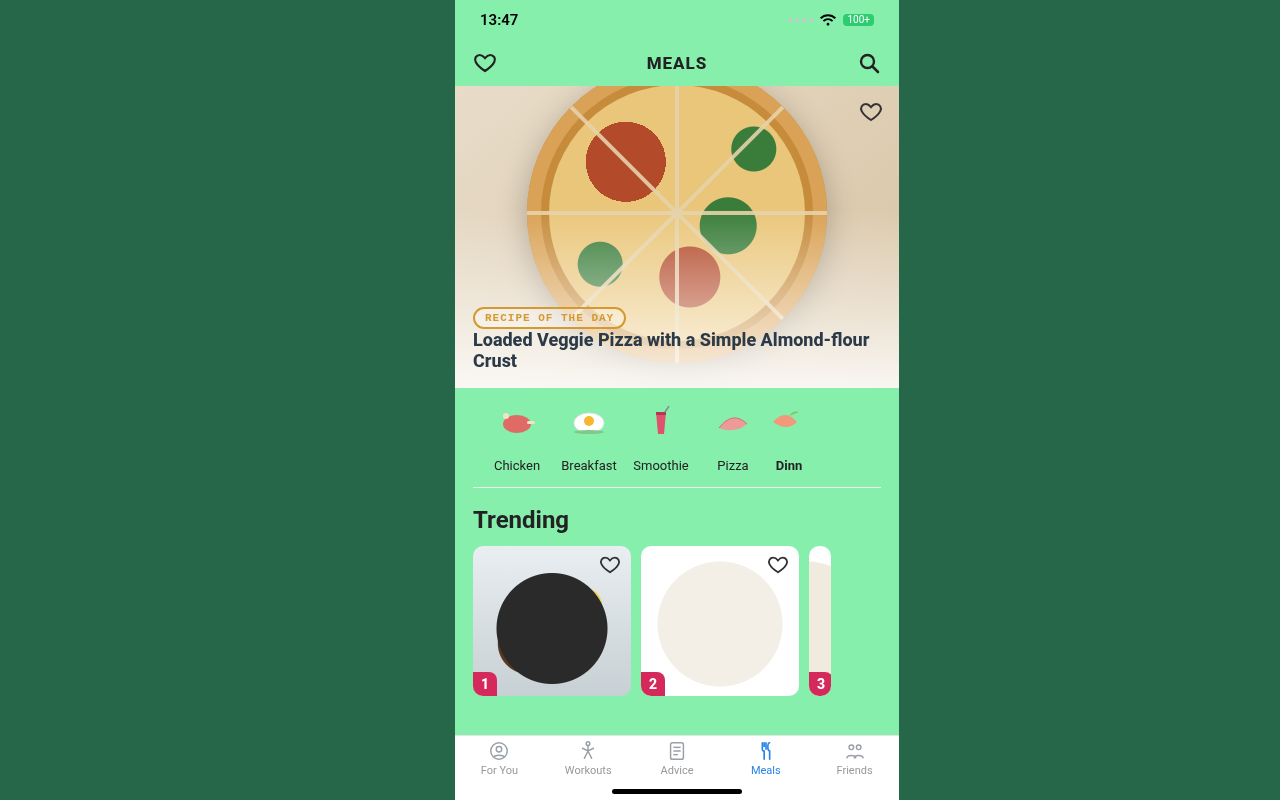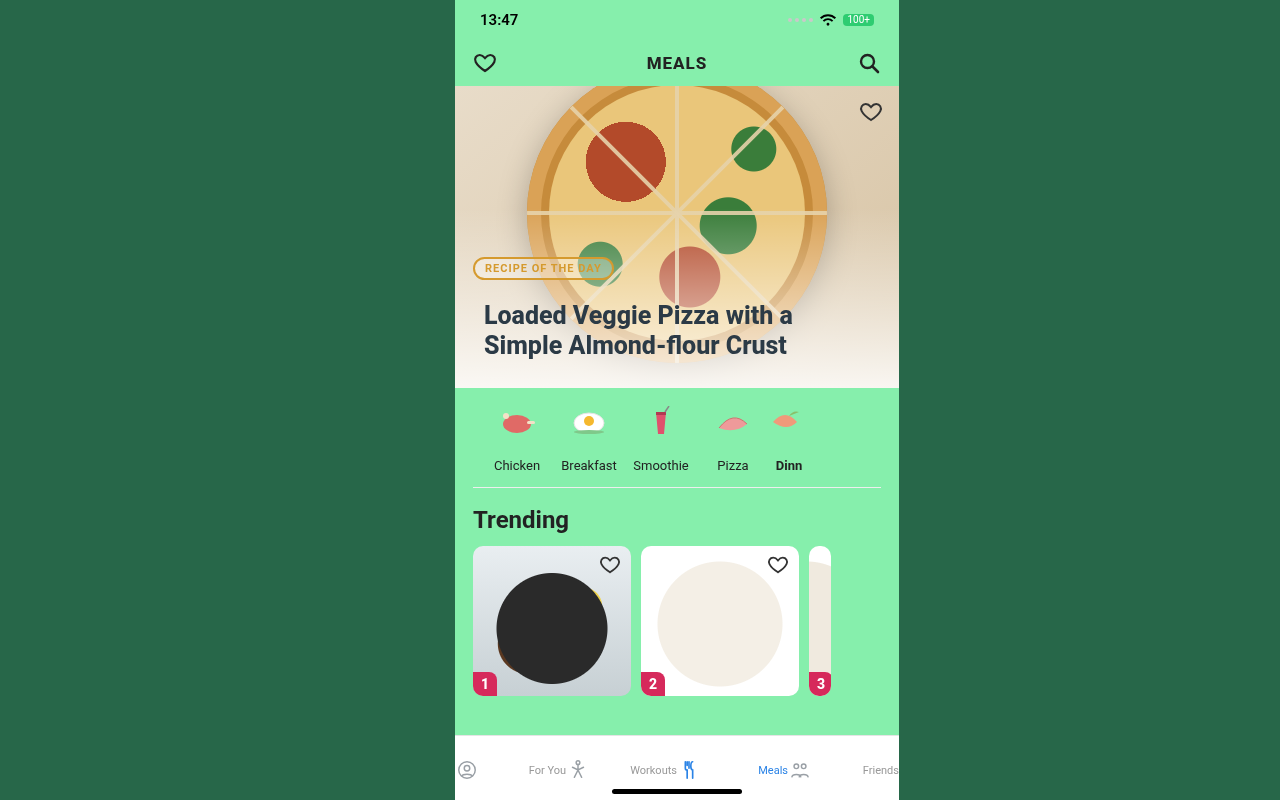--- a/index.html
+++ b/index.html
@@ -125,29 +125,29 @@
   }
   .badge {
     display:inline-block;
     border:2px solid #d59a2e;
     color:#d59a2e;
     font-size:11px;
     font-weight:700;
     letter-spacing:1px;
     padding:3px 10px;
     border-radius:999px;
-    margin-bottom:10px;
     background:rgba(255,255,255,.3);
+    font-family:Liberation Mono, monospace;
   }
   .hero-title {
-    font-size:25px;
+    font-size:18px;
     font-weight:800;
     line-height:1.2;
     color:#2b3a46;
-    margin:11px;
+    margin:0;
   }
 
   
   .cats {
     display:flex;
     gap:0;
     padding:18px 8px 14px;
     overflow:hidden;
     border-bottom:1px solid #eee;
     margin:0 18px;
@@ -233,25 +233,24 @@
     height:60px;
     background:#fff;
     border-top:1px solid #e5e5e5;
     display:flex;
     justify-content:space-around;
     padding-top:4px;
   }
   .tab {
     flex:1;
     display:flex;
-    flex-direction:row;
+    flex-direction:column;
     align-items:center;
     gap:2px;
     cursor:pointer;
-    justify-content:space-between;
   }
   .tab svg { width:24px; height:22px; }
   .tab-label { font-size:11px; color:#999; }
   .tab.active .tab-label { color:#2a83e6; }
   .tab.active svg { color:#2a83e6; }
   .tab:not(.active) svg { color:#9aa0a6; }
 
   .home-indicator {
     position:absolute;
     left:50%; bottom:6px;
@@ -401,20 +400,29 @@
         </svg>
       <span class="tab-label">For You</span>
     </div>
     <div class="tab">
       <svg viewBox="0 0 24 24">
           <circle cx="12" cy="4" r="2" fill="none" stroke="currentColor" stroke-width="1.6"></circle>
           <path d="M12 6v6m-6-3 6 3 6-3M12 12l-4 8m4-8 4 8" fill="none" stroke="currentColor" stroke-width="1.6" stroke-linecap="round"></path>
         </svg>
       <span class="tab-label">Workouts</span>
     </div>
+    <div class="tab">
+      <svg viewBox="0 0 24 24">
+          <rect x="5" y="3" width="14" height="18" rx="2" fill="none" stroke="currentColor" stroke-width="1.6"></rect>
+          <line x1="8" y1="8" x2="16" y2="8" stroke="currentColor" stroke-width="1.6"></line>
+          <line x1="8" y1="12" x2="16" y2="12" stroke="currentColor" stroke-width="1.6"></line>
+          <line x1="8" y1="16" x2="13" y2="16" stroke="currentColor" stroke-width="1.6"></line>
+        </svg>
+      <span class="tab-label">Advice</span>
+    </div>
     <div class="tab active">
       <svg viewBox="0 0 24 24">
           <path d="M8 3v7a2 2 0 0 0 2 2v9M8 3v4m2-4v4m2-4v7M16 3c-1.5 0-2 2-2 5s.5 4 2 4v9" fill="none" stroke="currentColor" stroke-width="1.8" stroke-linecap="round"></path>
         </svg>
       <span class="tab-label">Meals</span>
     </div>
     <div class="tab">
       <svg viewBox="0 0 24 24">
           <circle cx="8" cy="8" r="2.5" fill="none" stroke="currentColor" stroke-width="1.6"></circle>
           <circle cx="16" cy="8" r="2.5" fill="none" stroke="currentColor" stroke-width="1.6"></circle>

